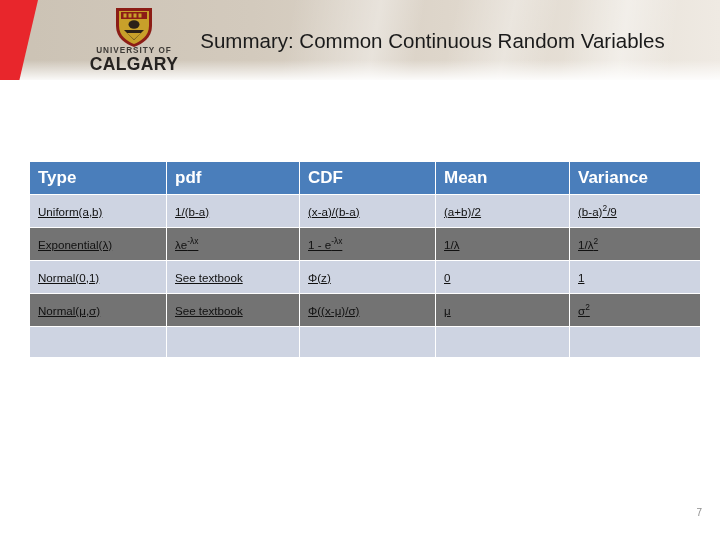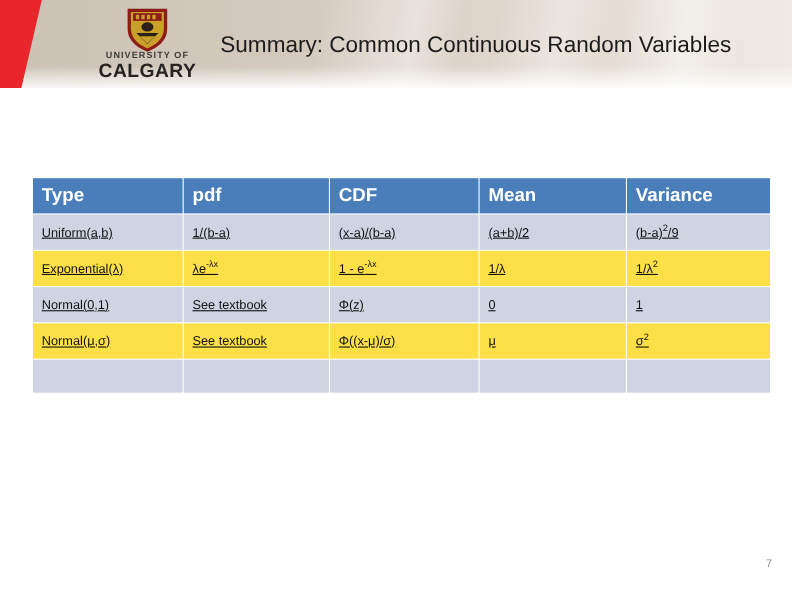--- a/index.html
+++ b/index.html
@@ -105,21 +105,21 @@
     font-weight: normal;
   }
   #summary-table thead th {
     background: #4a7ebb;
     color: #ffffff;
     font-weight: bold;
     height: 32px;
     font-size: 17px;
   }
   #summary-table tbody tr.row-odd  td { background: #ced4e2; }
-  #summary-table tbody tr.row-even td { background: #fde047; }
+  #summary-table tbody tr.row-even td { background: #737373; }
   #summary-table tbody tr.row-blank td { background: #ced4e2; height: 30px; }
   #summary-table tbody td { height: 32px; text-decoration: underline; }
 
   .c-type { width: 136px; }
   .c-pdf  { width: 132px; }
   .c-cdf  { width: 135px; }
   .c-mean { width: 133px; }
   .c-var  { width: 130px; }
 
   sup { font-size: 0.72em; vertical-align: super; line-height: 0; }

